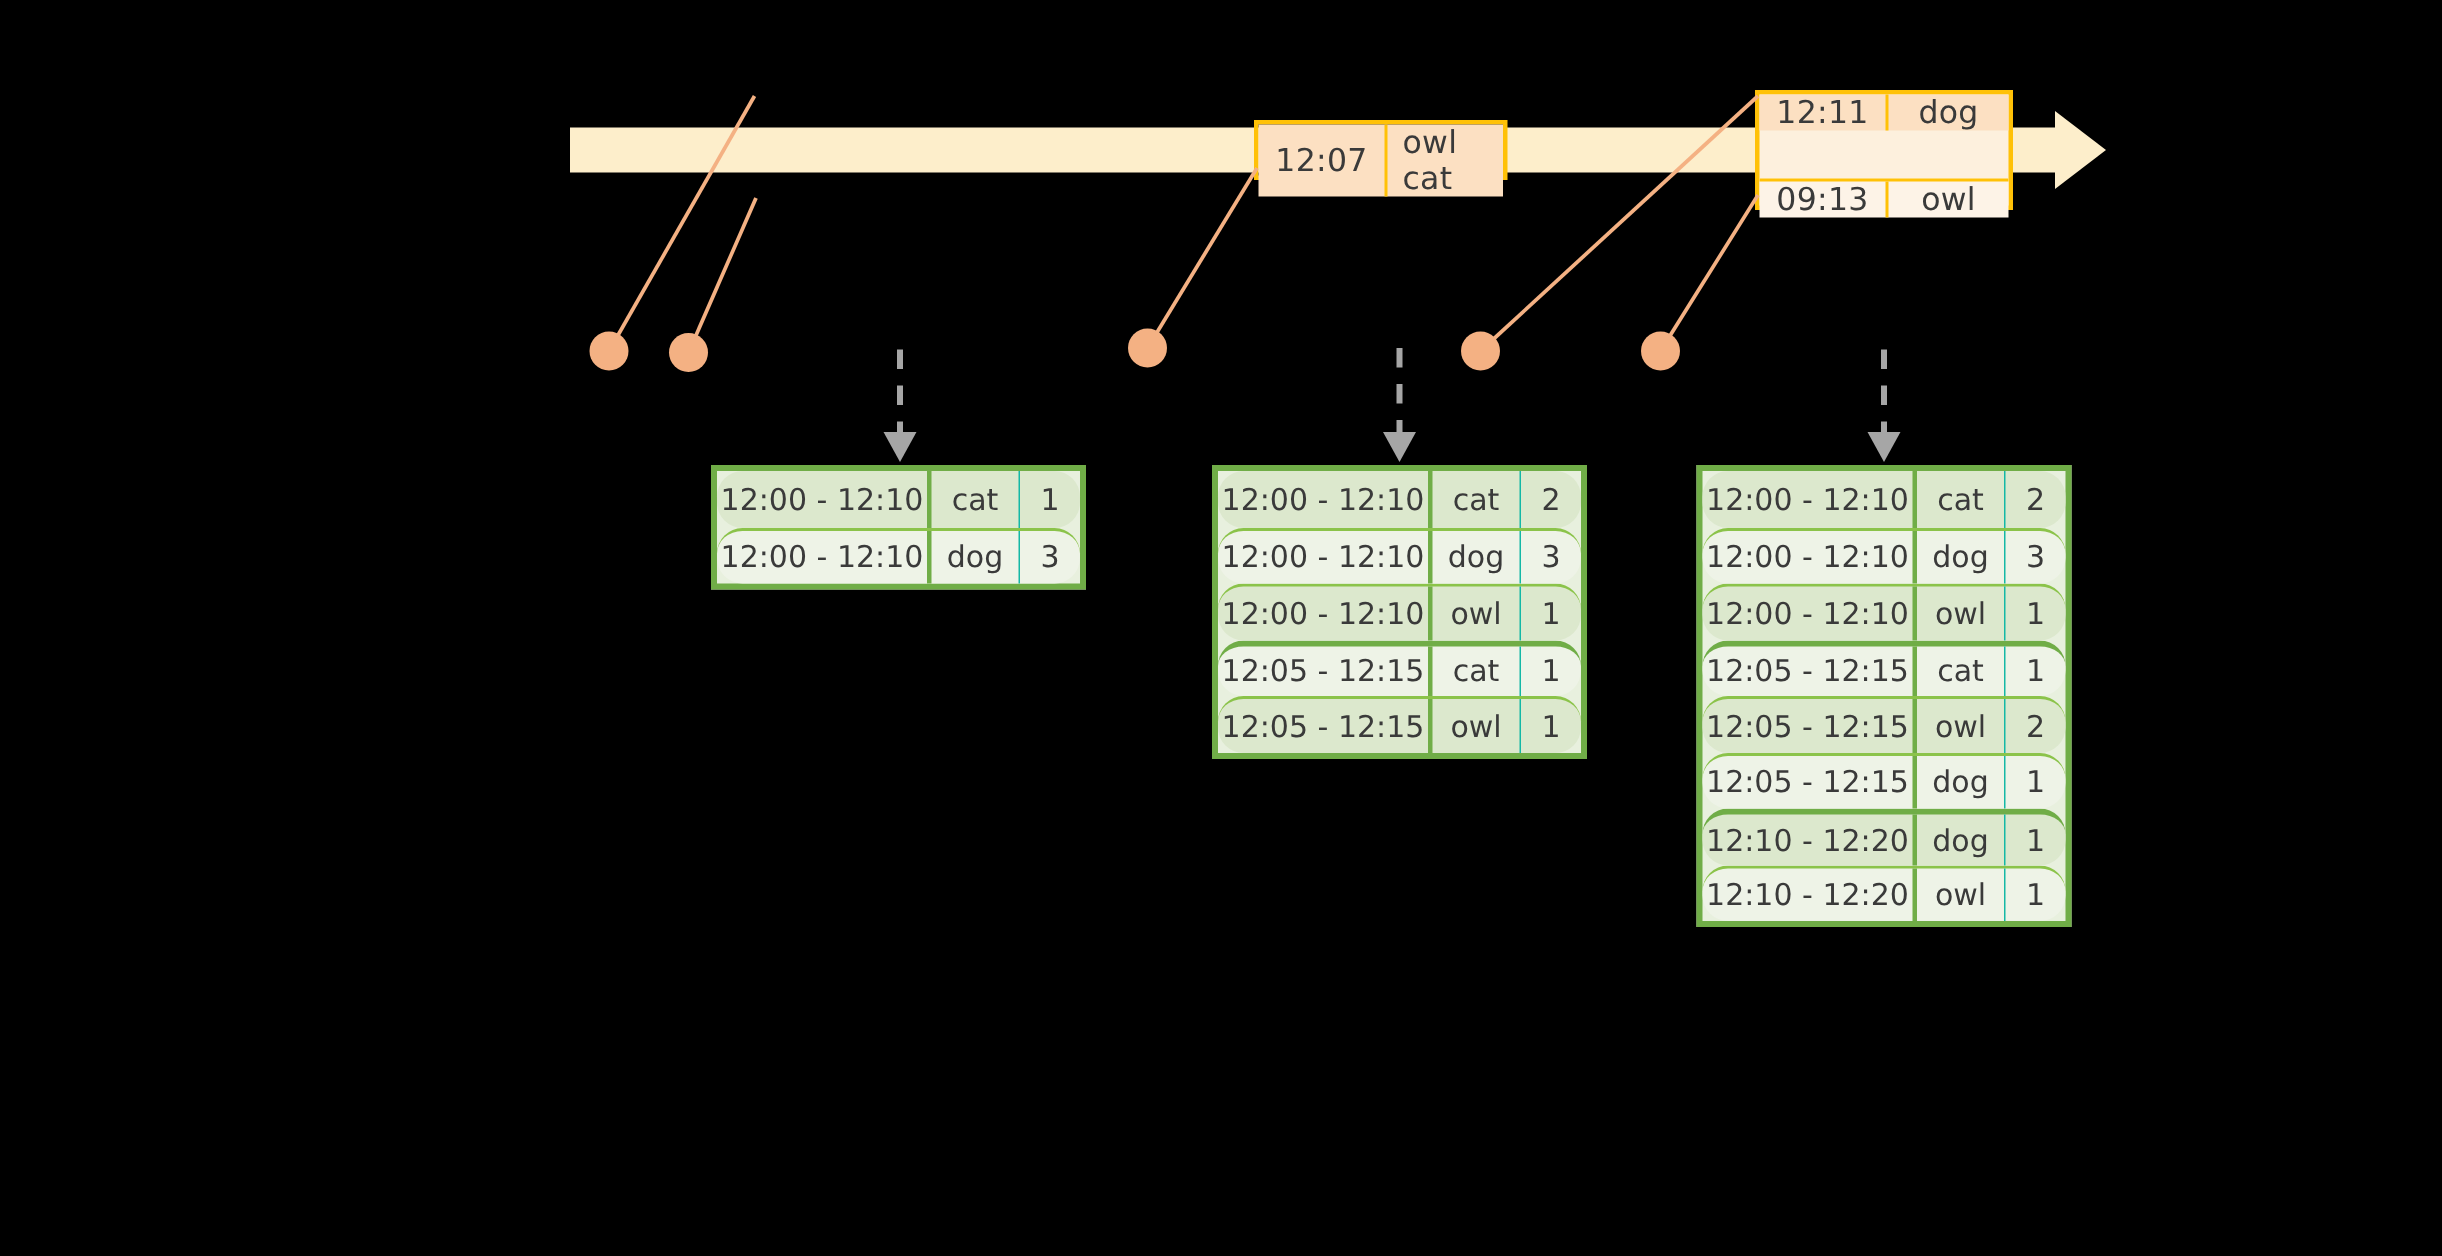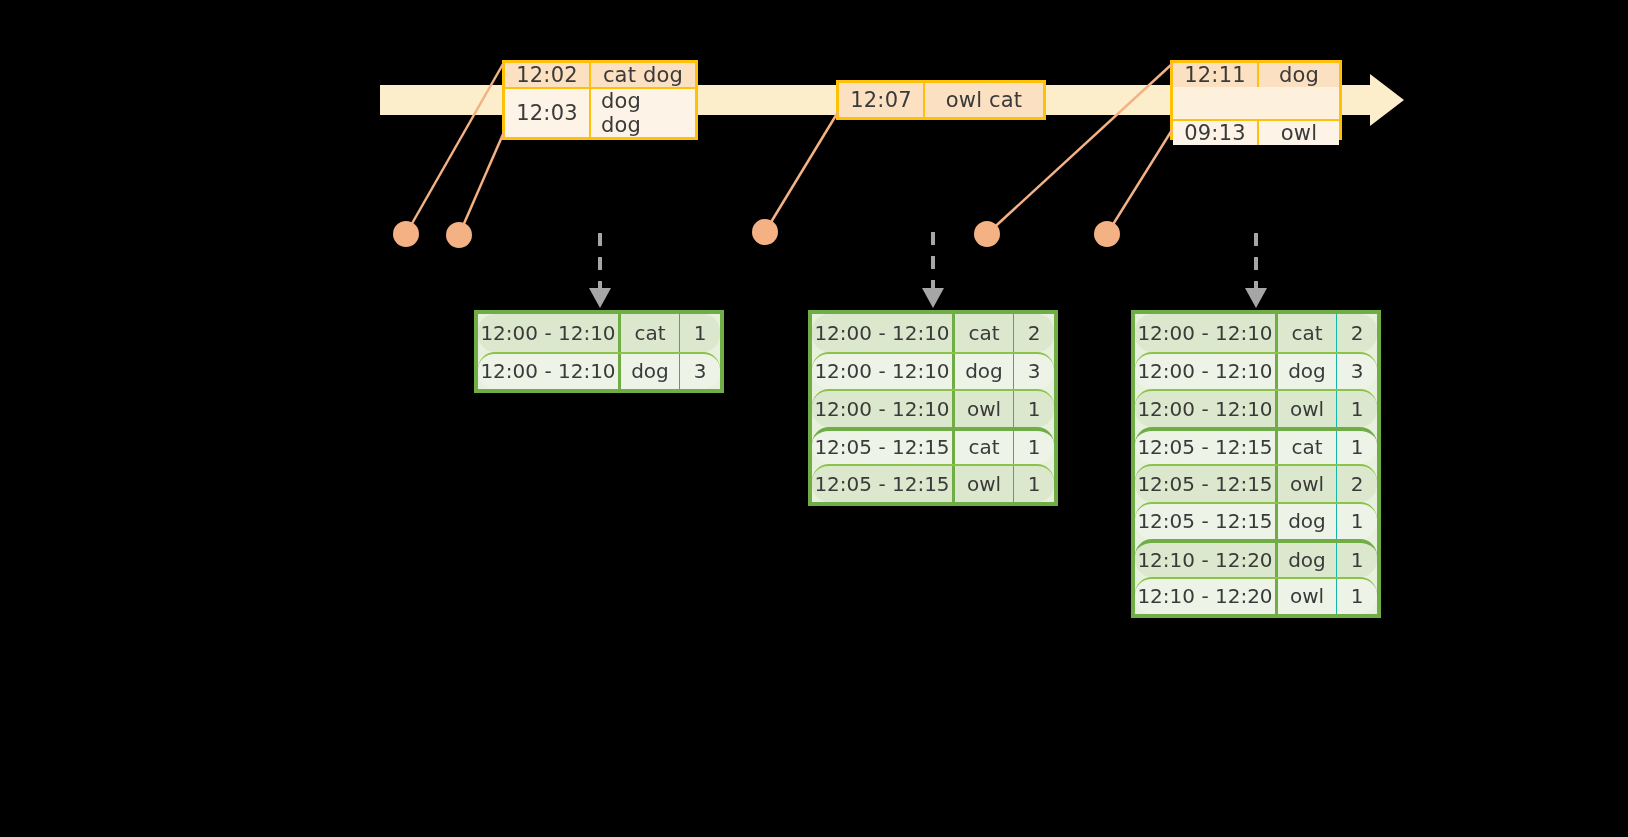--- a/index.html
+++ b/index.html
@@ -128,32 +128,22 @@
   }
 </style>
 </head>
 <body>
 
 <div id="stage">
 
   <div class="timeline-bar" style="left:380px; top:85px; width:1000px; height:30px;"></div>
   <div class="timeline-arrow-head" style="left:1370px; top:74px;"></div>
 
-  <div class="event-box" style="left:502px; top:60px; width:196px; height:80px;">
-    <div class="event-row shade-a">
-      <div class="event-cell time">12:02</div>
-      <div class="event-cell words">cat dog</div>
-    </div>
-    <div class="event-row shade-b">
-      <div class="event-cell time">12:03</div>
-      <div class="event-cell words">dog dog</div>
-    </div>
-  </div>
-
-  <div class="event-box" style="left:836px; top:80px; width:210px; height:40px;">
+
+  <div class="event-box" style="left:836px; top:80px; width:169px; height:40px;">
     <div class="event-row shade-a">
       <div class="event-cell time">12:07</div>
       <div class="event-cell words">owl cat</div>
     </div>
   </div>
 
   <div class="event-box" style="left:1170px; top:60px; width:172px; height:80px;gap:32px;">
     <div class="event-row shade-a">
       <div class="event-cell time">12:11</div>
       <div class="event-cell words">dog</div>

